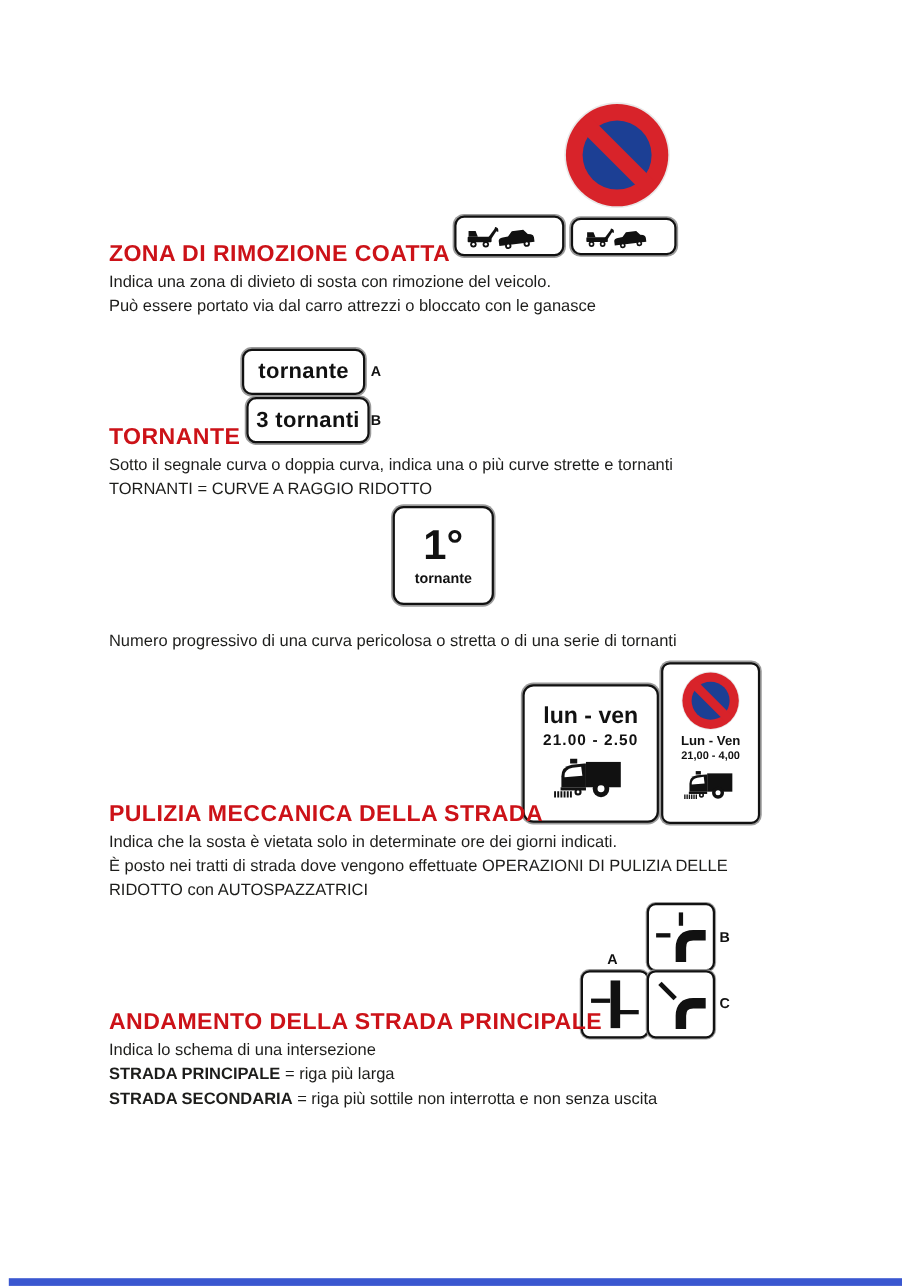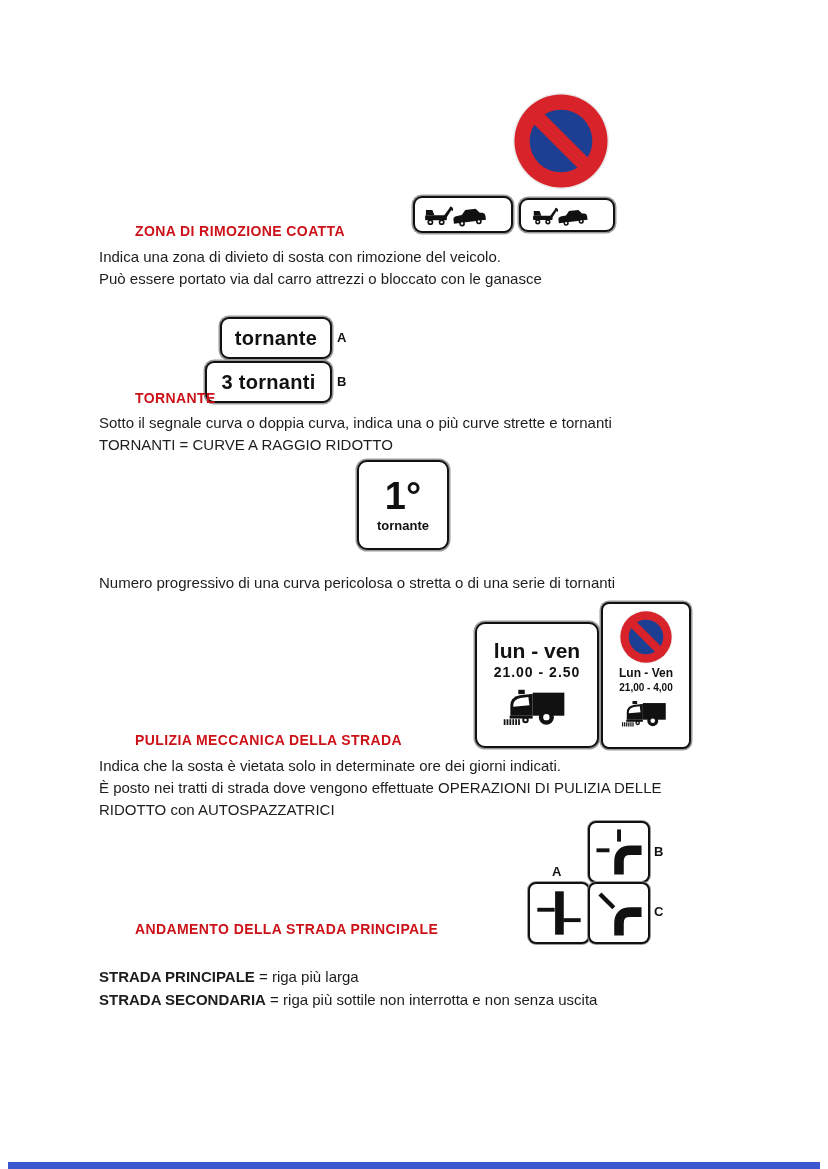--- a/index.html
+++ b/index.html
@@ -17,26 +17,25 @@
     width:828px;height:1169px;
     margin:0 auto;
     background:#ffffff;
     font-family:"Liberation Sans","DejaVu Sans",sans-serif;
     overflow:hidden;
   }
   .abs{position:absolute;}
   .heading{
     position:absolute;
     font-weight:bold;
-    font-size:14px;
+    font-size:21px;
     line-height:22px;
     letter-spacing:0.4px;
     color:var(--accent-red);
     white-space:nowrap;
-    margin-left:36px;
   }
   .bodyline{
     position:absolute;
     font-size:15px;
     line-height:21px;
     color:var(--body);
     white-space:nowrap;
   }
   .bodyline b{font-weight:bold;}
   
@@ -84,21 +83,21 @@
   .f-blue{fill:var(--sign-blue);}
   .road{fill:none;stroke:var(--ink);stroke-width:11;}
   .thin{fill:none;stroke:var(--ink);stroke-width:5;}
   .thinr{fill:var(--ink);}
   
   .np-main{left:512px;top:92px;width:98px;height:98px;}
   .tow1{left:413px;top:196px;width:100px;height:37px;padding:2px;}
   .tow2{left:519px;top:198px;width:96px;height:34px;padding:2px;}
   .tow-svg{width:100%;height:100%;}
   .panel-a{left:220px;top:317px;width:112px;height:42px;}
-  .panel-b{left:205px;top:361px;width:127px;height:42px;}
+  .panel-b{left:224px;top:361px;width:112px;height:42px;}
   .one-sign{left:357px;top:460px;width:92px;height:90px;}
   .one-num{font-weight:bold;font-size:38px;line-height:38px;color:var(--ink);}
   .one-word{font-weight:bold;font-size:13px;color:var(--ink);margin-top:3px;}
   .big-sweep{left:475px;top:622px;width:124px;height:126px;}
   .big-days{font-weight:bold;font-size:21px;line-height:24px;color:var(--ink);}
   .big-hours{font-weight:bold;font-size:14px;line-height:18px;color:var(--ink);letter-spacing:1px;}
   .big-sweep svg.sweeper-svg{width:72px;height:45px;margin-top:5px;}
   .small-sweep{left:601px;top:602px;width:90px;height:147px;border-radius:8px;justify-content:flex-start;padding-top:6px;}
   .small-sweep .np-small{width:54px;height:54px;}
   .sm-days{font-weight:bold;font-size:12px;line-height:15px;color:var(--ink);margin-top:2px;}
@@ -277,20 +276,21 @@
 
   <div class="is-sign" style="left:588px;top:882px;">
     <svg viewBox="0 0 60 60">
       <path d="M30,56 L30,42 Q30,29 43,29 L56,29" class="road"></path>
       <path d="M8,8 L24,24" class="thin"></path>
     </svg>
   </div>
   <div class="sign-letter" style="left:654px;top:904px;">C</div>
 
   <div class="heading" style="left:99px;top:918px;">ANDAMENTO DELLA STRADA PRINCIPALE</div>
+  <div class="bodyline" style="left:99px;top:944px;">Indica lo schema di una intersezione</div>
   <div class="bodyline" style="left:99px;top:966px;">
     <b>STRADA PRINCIPALE</b><span> = riga più larga</span>
   </div>
   <div class="bodyline" style="left:99px;top:989px;">
     <b>STRADA SECONDARIA</b><span> = riga più sottile non interrotta e non senza uscita</span>
   </div>
 
   <div class="footer-bar"></div>
 
 </div>

